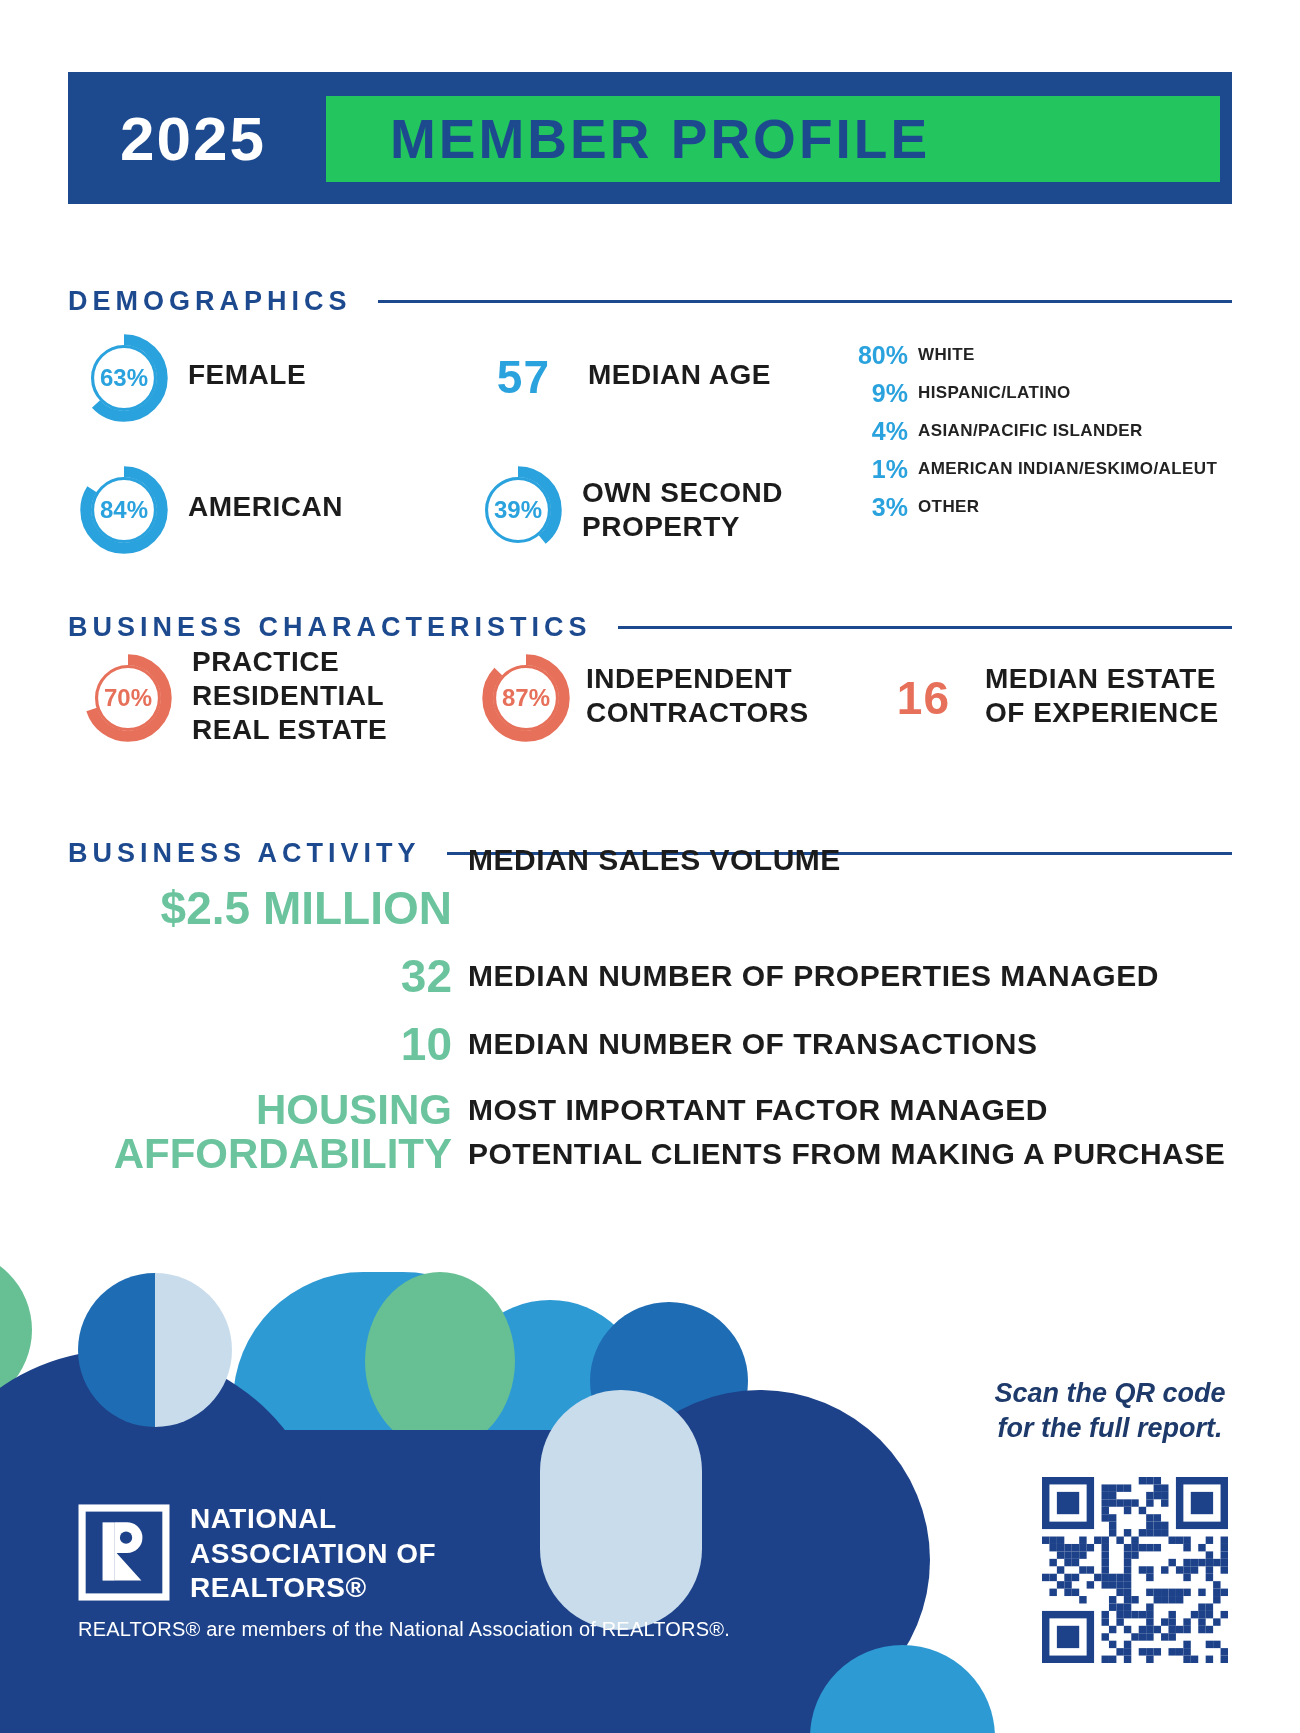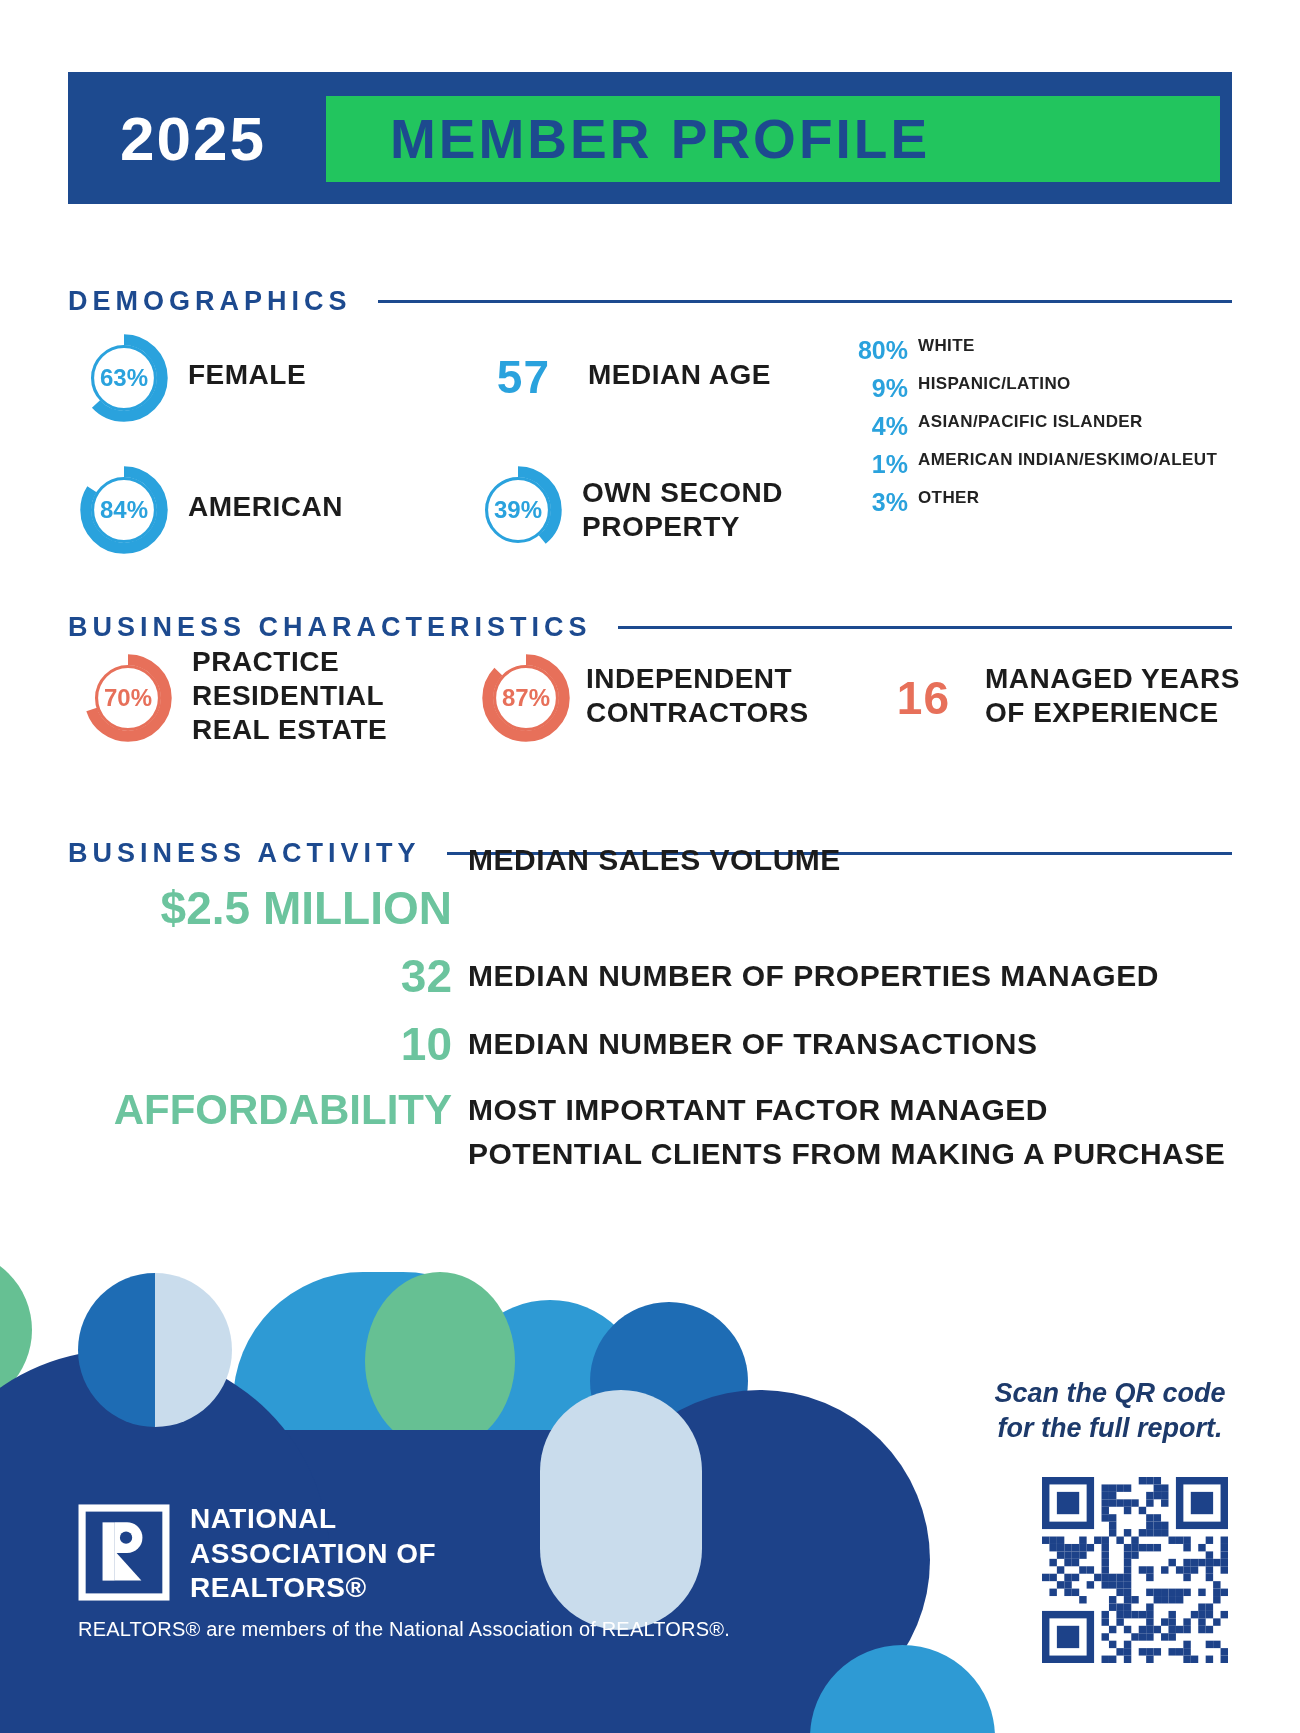--- a/index.html
+++ b/index.html
@@ -26,21 +26,21 @@
   .donut{width:96px;height:96px;}
   .donut svg{position:absolute;left:0;top:0;}
   .donut .ring{fill:none;stroke-width:1.3px;}
   .donut .arc{fill:none;stroke-width:4.6px;}
   .donut-val{position:absolute;left:0;top:0;width:96px;height:96px;display:flex;
         align-items:center;justify-content:center;font-size:24px;font-weight:bold;}
   .c-blue .ring,.c-blue .arc{stroke:var(--lblue);} .c-blue .donut-val{color:var(--lblue);}
   .c-orange .ring,.c-orange .arc{stroke:var(--orange);} .c-orange .donut-val{color:var(--orange);}
   .lbl{font-weight:bold;color:var(--ink);font-size:28px;letter-spacing:0.5px;}
   .big-num{font-size:46px;font-weight:bold;letter-spacing:1px;}
-  .eth-row{display:flex;align-items:flex-start;height:38px;}
+  .eth-row{display:flex;align-items:center;height:38px;}
   .eth-pct{width:88px;text-align:right;font-size:25px;font-weight:bold;color:var(--lblue);}
   .eth-lbl{margin-left:10px;font-size:17px;font-weight:bold;color:#222;letter-spacing:0.4px;}
   .act-val{width:390px;text-align:right;color:var(--greentx);font-weight:bold;}
   .act-lbl{font-size:30px;font-weight:bold;color:var(--ink);letter-spacing:0.5px;}
   
   .shape{position:absolute;}
   .qr-caption{font-size:27px;font-weight:bold;font-style:italic;color:#1d3a6b;
         text-align:center;line-height:1.3;}
   .org{color:#ffffff;font-size:28px;font-weight:bold;line-height:1.24;letter-spacing:0.5px;}
   .disclaimer{color:#ffffff;font-size:20px;letter-spacing:0.2px;}
@@ -142,39 +142,40 @@
     </svg>
     <div class="donut-val">87%</div>
   </div>
   <div class="abs lbl" style="left:586px;top:662px;line-height:1.22;">
     <div>INDEPENDENT</div>
     <div>CONTRACTORS</div>
   </div>
 
   <div class="abs big-num" style="left:850px;top:671px;width:100px;text-align:right;color:var(--orange);">16</div>
   <div class="abs lbl" style="left:985px;top:662px;line-height:1.22;">
-    <div>MANAGED YEARS</div>
+    <div>MEDIAN ESTATE</div>
     <div>OF EXPERIENCE</div>
   </div>
 
   <div class="abs sec" style="top:838px;">
     <div class="sec-title">BUSINESS ACTIVITY</div>
     <div class="sec-line"></div>
   </div>
 
   <div class="abs act-val" style="left:62px;top:880px;font-size:46px;height:56px;line-height:56px;">$2.5 MILLION</div>
   <div class="abs act-lbl" style="left:468px;top:832px;height:56px;line-height:56px;">MEDIAN SALES VOLUME</div>
 
   <div class="abs act-val" style="left:62px;top:948px;font-size:46px;height:56px;line-height:56px;">32</div>
   <div class="abs act-lbl" style="left:468px;top:948px;height:56px;line-height:56px;">MEDIAN NUMBER OF PROPERTIES MANAGED</div>
 
   <div class="abs act-val" style="left:62px;top:1016px;font-size:46px;height:56px;line-height:56px;">10</div>
   <div class="abs act-lbl" style="left:468px;top:1016px;height:56px;line-height:56px;">MEDIAN NUMBER OF TRANSACTIONS</div>
 
   <div class="abs act-val" style="left:62px;top:1088px;font-size:42px;line-height:44px;">
+    <div>HOUSING</div>
     <div>AFFORDABILITY</div>
   </div>
   <div class="abs act-lbl" style="left:468px;top:1088px;line-height:44px;">
     <div>MOST IMPORTANT FACTOR MANAGED</div>
     <div>POTENTIAL CLIENTS FROM MAKING A PURCHASE</div>
   </div>
 
   <div class="shape" style="left:-128px;top:1250px;width:160px;height:160px;border-radius:50%;background:var(--green);z-index:1;"></div>
   <div class="shape" style="left:233px;top:1272px;width:300px;height:300px;border-radius:130px 130px 0 0;background:var(--sky);z-index:2;"></div>
   <div class="shape" style="left:455px;top:1300px;width:190px;height:190px;border-radius:50%;background:var(--sky);z-index:2;"></div>

